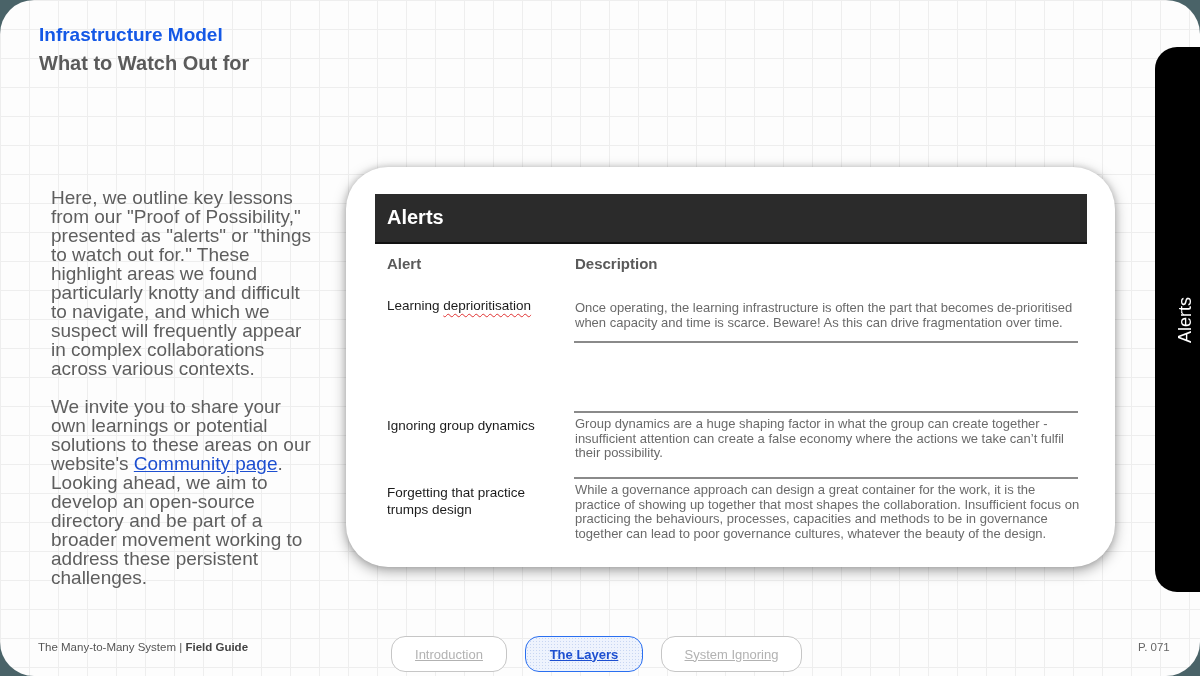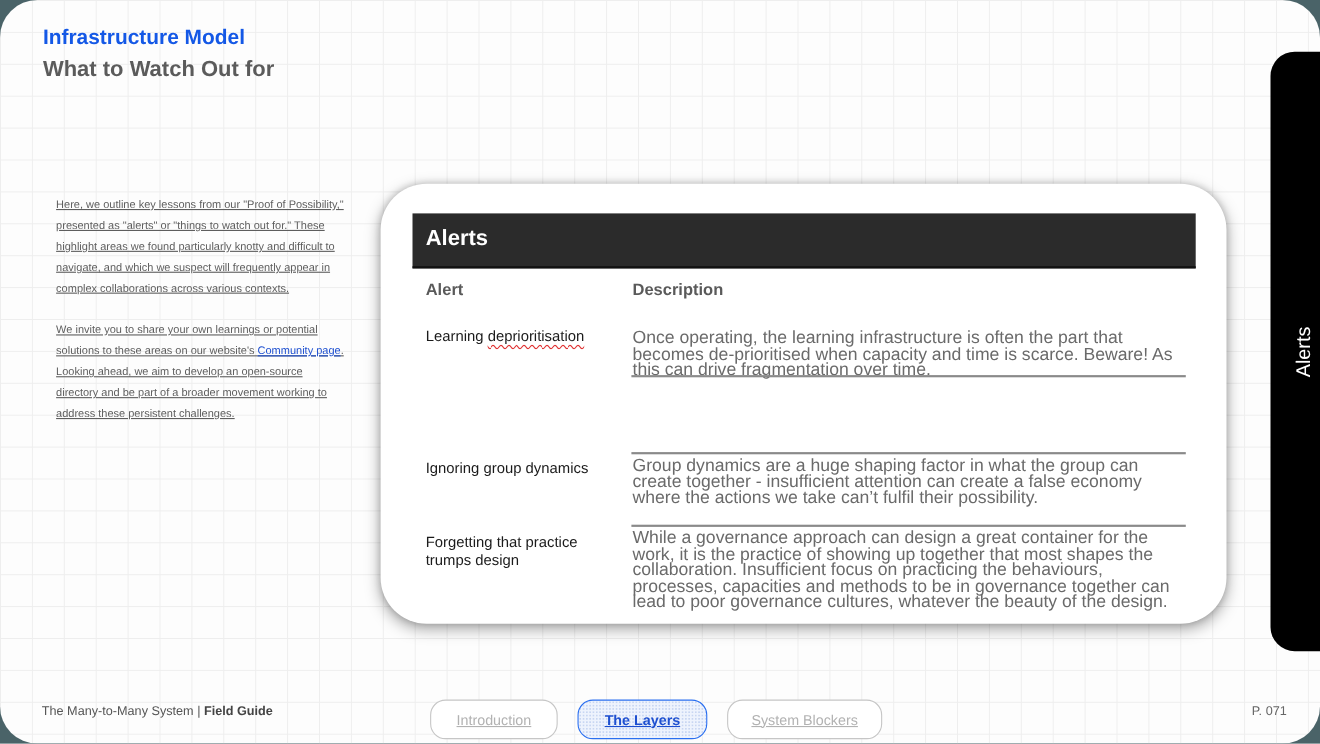--- a/index.html
+++ b/index.html
@@ -21,22 +21,22 @@
   }
   .eyebrow {
     position:absolute; left:39px; top:24px;
     font-size:19px; font-weight:bold; color:#1458e6;
   }
   .title {
     position:absolute; left:39px; top:52px;
     font-size:20px; font-weight:bold; color:#5b5b5b;
   }
   .intro {
-    position:absolute; left:51px; top:177px; width:262px;
-    font-size:10px; line-height:19px; color:#5e5e5e;text-decoration:underline;
+    position:absolute; left:51px; top:188px; width:262px;
+    font-size:19px; line-height:19px; color:#5e5e5e;
   }
   .intro p { margin:0 0 19px 0; }
   .intro a { color:#1d4fd0; text-decoration:underline; }
   .card {
     position:absolute; left:346px; top:167px; width:769px; height:400px;
     background:#fff; border-radius:42px;
     box-shadow: 0 4px 14px rgba(0,0,0,0.35), 0 0 6px rgba(0,0,0,0.15);
   }
   .card-header {
     position:absolute; left:29px; top:27px; width:712px; height:48px;
@@ -49,21 +49,21 @@
   .col-h {
     position:absolute; top:88px; font-size:15px; font-weight:bold; color:#5a5a5a;
   }
   .alert-name {
     position:absolute; left:41px; width:180px;
     font-size:13.5px; line-height:17px; color:#1b1b1b;
   }
   .squiggle { text-decoration:underline wavy #e03131; text-decoration-thickness:1px; text-underline-offset:3px; }
   .desc {
     position:absolute; left:229px; width:505px;
-    font-size:16px; line-height:14.5px; color:#6a6a6a;
+    font-size:13px; line-height:14.5px; color:#6a6a6a;
   }
   .rule {
     position:absolute; left:228px; width:504px; height:2px; background:#8a8a8a;
   }
   .side-tab {
     position:absolute; left:1155px; top:47px; width:60px; height:545px;
     background:#000; border-radius:22px 0 0 22px;
   }
   .side-tab span {
     position:absolute; left:50%; top:50%;
@@ -126,16 +126,16 @@
   </div>
 
   <div class="side-tab">
     <span>Alerts</span>
   </div>
 
   <div class="footer-left"><span>The Many-to-Many System | </span><b>Field Guide</b></div>
 
   <a class="pill" style="left:391px; width:116px;">Introduction</a>
   <a class="pill active" style="left:525px; width:118px;font-weight:bold;">The Layers</a>
-  <a class="pill" style="left:661px; width:141px;">System Blockers</a>
+  <a class="pill" style="left:661px; width:141px;">System Ignoring</a>
 
   <div class="page-num">P. 071</div>
 </div>
 
 </body></html>

